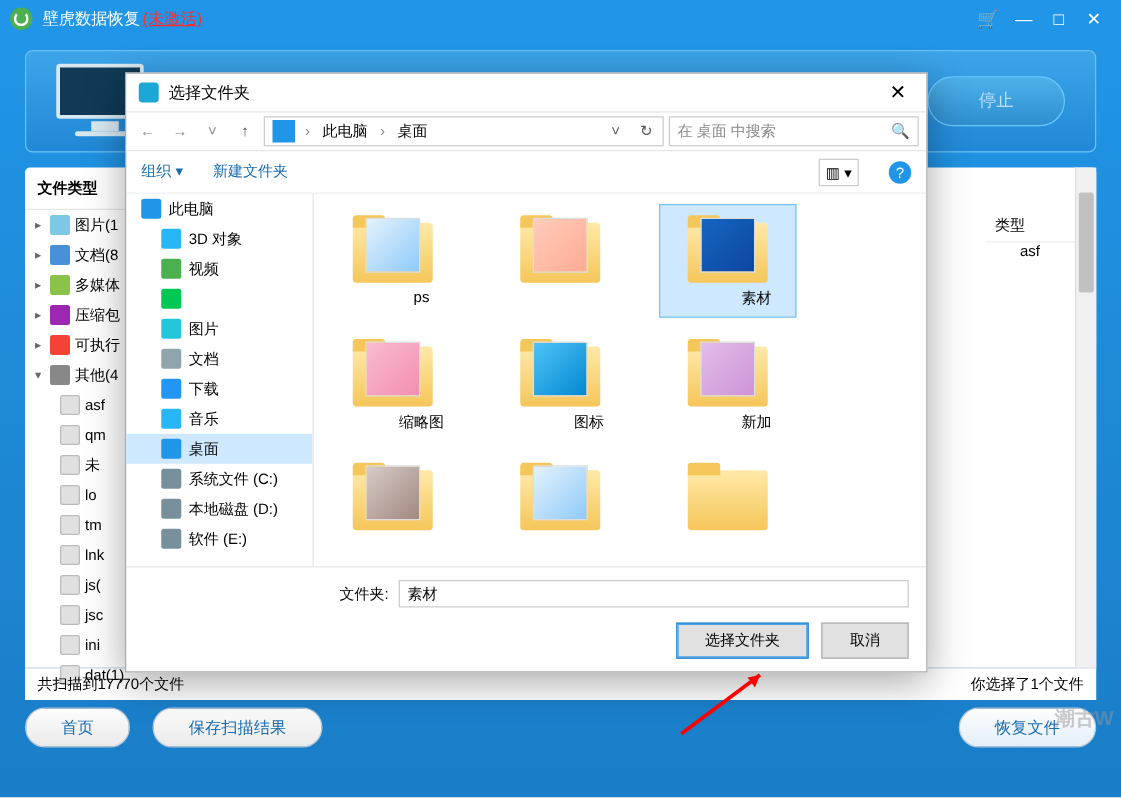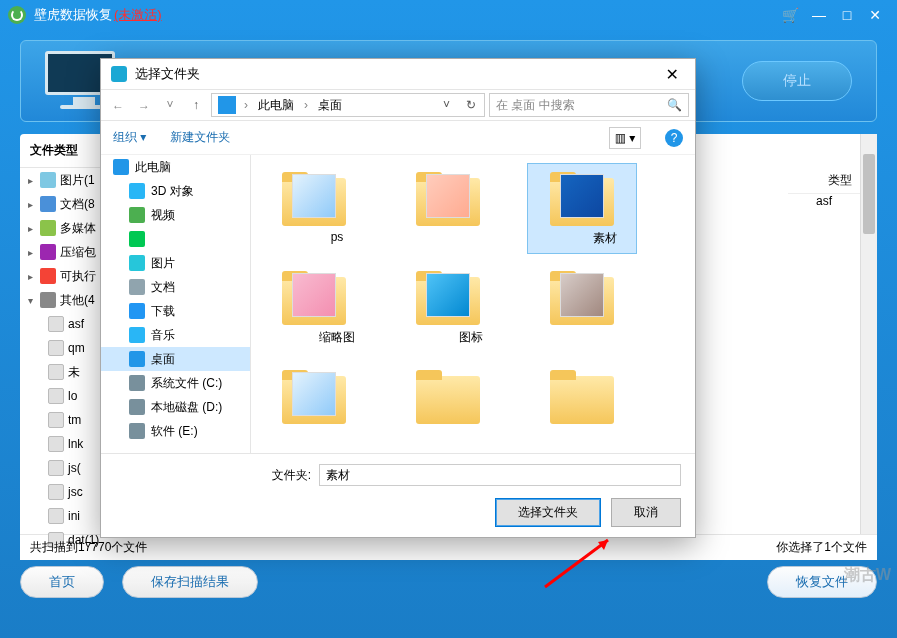--- a/index.html
+++ b/index.html
@@ -29,32 +29,32 @@
 .tree { font-size: 12px; }
 .tree-item { display: flex; align-items: center; height: 24px; padding-left: 8px; }
 .tree-item .exp { width: 12px; color: #666; font-size: 10px; }
 .tree-item .ico { width: 16px; height: 16px; margin-right: 4px; border-radius: 2px; }
 .tree-item.l2 { padding-left: 28px; }
 .ico-img { background: #7ec8e3; } .ico-doc { background: #4a90d9; } .ico-mm { background: #8bc34a; } .ico-zip { background: #9c27b0; } .ico-exe { background: #f44336; } .ico-other { background: #888; } .ico-file { background: #e0e0e0; border: 1px solid #bbb; }
 
 .right-panel { flex: 1; position: relative; }
 .rp-scroll { position: absolute; right: 0; top: 0; bottom: 0; width: 17px; background: #f0f0f0; border-left: 1px solid #ddd; }
 .rp-scroll .thumb { background: #c1c1c1; height: 80px; margin: 20px 2px; border-radius: 2px; }
-.rp-head { position: absolute; right: 17px; top: 34px; width: 72px; font-size: 12px; padding: 4px 8px; border-bottom: 1px solid #eee; text-align: right; }
+.rp-head { position: absolute; right: 17px; top: 34px; width: 72px; font-size: 12px; padding: 4px 8px; border-bottom: 1px solid #eee; text-align: left; }
 .rp-cell { position: absolute; right: 17px; top: 58px; width: 72px; font-size: 12px; padding: 2px 8px; text-align: center; }
 
 .status-bar { background: #fff; margin: 0 20px; height: 26px; display: flex; align-items: center; padding: 0 10px; font-size: 12px; border-top: 1px solid #e5e5e5; }
 .status-bar .spacer { flex: 1; }
 
 .footer { margin: 6px 20px 0; display: flex; gap: 18px; }
 .pill-btn { background: linear-gradient(180deg, #fdfdfd, #eaeaea); border: 1px solid #b8c8d8; border-radius: 16px; padding: 6px 28px; font-size: 13px; color: #1a6db0; cursor: pointer; }
 .pill-btn.primary { margin-left: auto; background: linear-gradient(180deg, #fdfdfd, #e3effa); }
 
 
-.dialog { position: absolute; left: 100px; top: 58px; width: 596px; height: 480px; background: #fff; border: 1px solid #aaa; box-shadow: 0 8px 30px rgba(0,0,0,0.35); display: flex; flex-direction: column; }
+.dialog { position: absolute; left: 100px; top: 58px; width: 642px; height: 480px; background: #fff; border: 1px solid #aaa; box-shadow: 0 8px 30px rgba(0,0,0,0.35); display: flex; flex-direction: column; }
 .dlg-title { height: 30px; display: flex; align-items: center; padding: 0 10px; font-size: 13px; }
 .dlg-title .dico { width: 16px; height: 16px; background: #1ba8d4; border-radius: 3px; margin-right: 8px; }
 .dlg-title .close { margin-left: auto; font-size: 16px; cursor: pointer; padding: 0 6px; }
 
 .dlg-nav { height: 32px; border-top: 1px solid #e5e5e5; border-bottom: 1px solid #e5e5e5; display: flex; align-items: center; padding: 0 6px; gap: 4px; font-size: 12px; }
 .nav-arrow { width: 22px; height: 22px; display: flex; align-items: center; justify-content: center; color: #888; }
 .nav-up { color: #555; }
 .crumb-box { flex: 1; border: 1px solid #ccc; height: 24px; display: flex; align-items: center; background: #fff; }
 .crumb-ico { width: 18px; height: 18px; background: #2196e8; margin: 0 6px; }
 .crumb-seg { padding: 0 8px; height: 100%; display: flex; align-items: center; }
@@ -345,20 +345,26 @@
             <div class="lbl">缩略图</div>
           </div>
           <div class="file-item">
             <div class="folder-ico">
               <div class="thumb t6"></div>
             </div>
             <div class="lbl">图标</div>
           </div>
           <div class="file-item">
             <div class="folder-ico">
+              <div class="thumb t7"></div>
+            </div>
+            <div class="lbl">新加</div>
+          </div>
+          <div class="file-item">
+            <div class="folder-ico">
               <div class="thumb t8"></div>
             </div>
             <div class="lbl"></div>
           </div>
           <div class="file-item">
             <div class="folder-ico">
               <div class="thumb t1"></div>
             </div>
             <div class="lbl"></div>
           </div>

